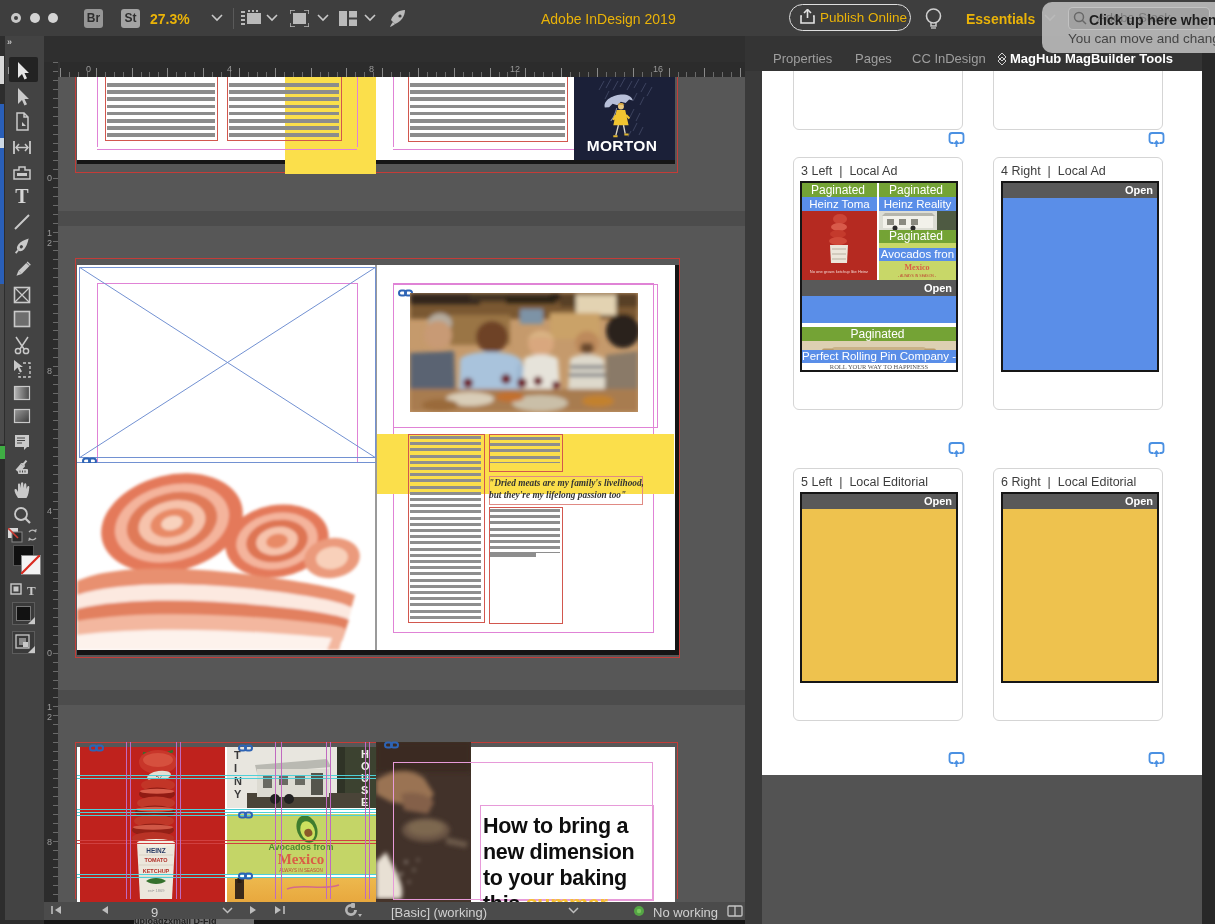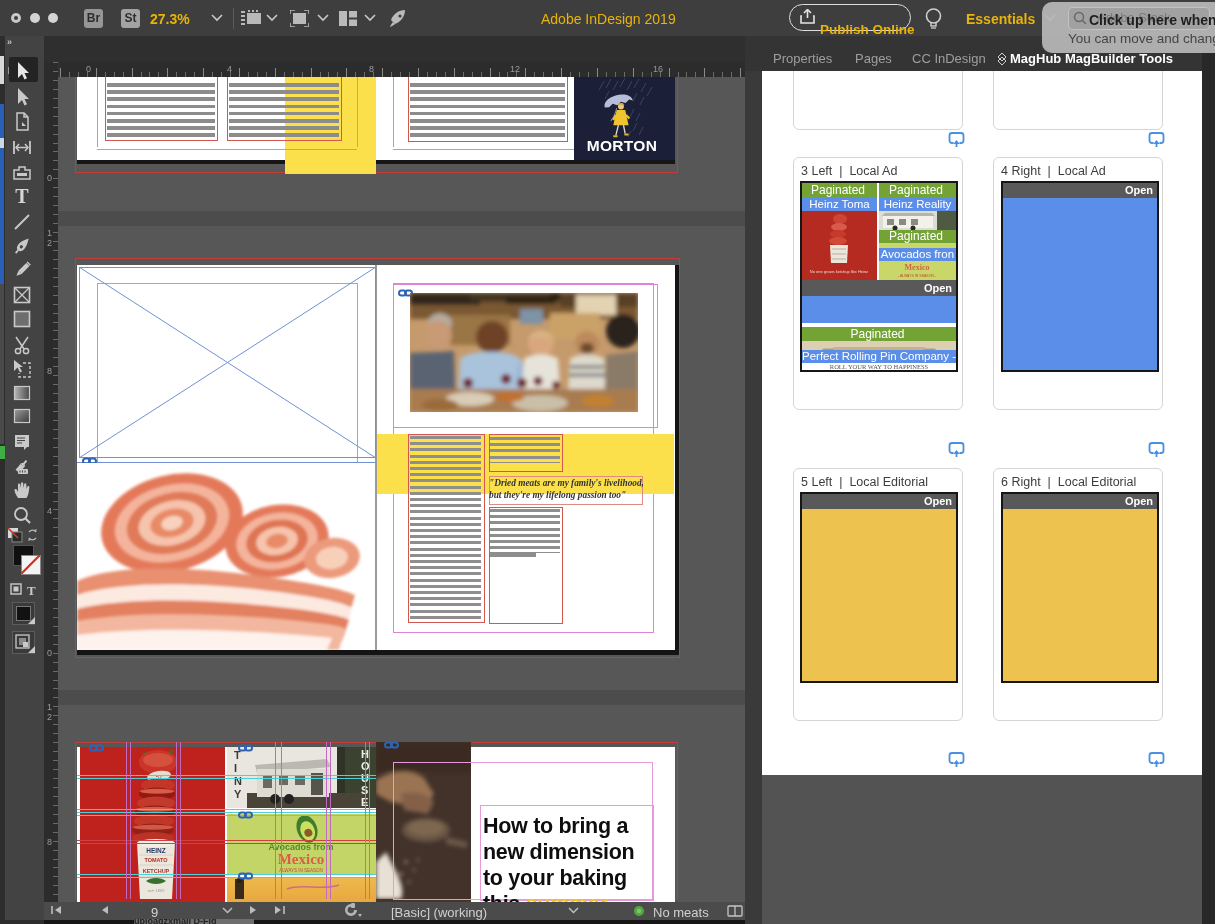--- a/index.html
+++ b/index.html
@@ -95,21 +95,21 @@
  <path d="M6 14 C4 16 3 19 3 19 C3 19 6 18 8 16 Z" fill="#bababa"></path>
  <circle cx="13" cy="8" r="1.6" fill="#3e3e3e"></circle>
 </svg>
 <div class="ab ttxt" style="left:541px;font-weight:normal;">Adobe InDesign 2019</div>
 <div class="ab" style="left:789px;top:4px;width:120px;height:25px;border:1.5px solid #dedede;border-radius:14px;"></div>
 <svg class="ab" style="left:800px;top:9px;" width="15" height="15">
  <path d="M7.5 1 L7.5 9" stroke="#e3e3e3" stroke-width="1.6"></path>
  <path d="M4 4 L7.5 0.5 L11 4" stroke="#e3e3e3" stroke-width="1.6" fill="none"></path>
  <path d="M2 7 L1 7 L1 14 L14 14 L14 7 L13 7" stroke="#e3e3e3" stroke-width="1.6" fill="none"></path>
 </svg>
-<div class="ab ttxt" style="left:820px;top:10px;font-size:13.5px;font-weight:bold;margin-top:12px;">Publish Online</div>
+<div class="ab ttxt" style="left:820px;top:10px;font-size:13.5px;font-weight:normal;">Publish Online</div>
 <svg class="ab" style="left:925px;top:7px;" width="17" height="24">
  <circle cx="8.5" cy="9" r="7" stroke="#cfcfcf" stroke-width="1.6" fill="none"></circle>
  <path d="M6 15.5 L6 19 L11 19 L11 15.5" stroke="#cfcfcf" stroke-width="1.4" fill="none"></path>
  <rect x="6" y="19" width="5" height="3" fill="#9a9a9a"></rect>
 </svg>
 <div class="ab ttxt" style="left:966px;font-weight:bold;">Essentials</div>
 <svg class="ab" style="left:1044px;top:14px;" width="12" height="8">
       <path d="M1 1 L6 6 L11 1" stroke="#c8c8c8" stroke-width="1.6" fill="none"></path>
     </svg>
 
@@ -666,21 +666,21 @@
       <path d="M15 12 L19 12 L17 15 Z" fill="#b5b5b5"></path>
     </svg>
 <div class="ab" style="left:391px;top:905px;color:#d0d0d0;font-size:13px;">[Basic] (working)</div>
 <svg class="ab" style="left:568px;top:907px;" width="11" height="7">
       <path d="M1 1 L5.5 5.5 L10 1" stroke="#bdbdbd" stroke-width="1.5" fill="none"></path>
     </svg>
 <svg class="ab" style="left:633px;top:905px;" width="12" height="12">
       <circle cx="6" cy="6" r="5" fill="#55a545"></circle>
       <circle cx="6" cy="6" r="2.2" fill="#7ac95e"></circle>
     </svg>
-<div class="ab" style="left:653px;top:905px;color:#d0d0d0;font-size:13px;">No meats</div>
+<div class="ab" style="left:653px;top:905px;color:#d0d0d0;font-size:13px;">No working</div>
 <svg class="ab" style="left:727px;top:905px;" width="16" height="12">
       <rect x="1" y="1" width="14" height="10" rx="1" stroke="#c5c5c5" stroke-width="1.3" fill="none"></rect>
       <path d="M8 1 L8 11" stroke="#c5c5c5" stroke-width="1.3"></path>
     </svg>
 
 <div class="ab" style="left:44px;top:920px;width:701px;height:4px;background:#161616;"></div>
 <div class="ab" style="left:134px;top:919px;width:120px;height:5px;background:#6e6e6e;overflow:hidden;">
       <div style="color:#222;font-size:9px;font-weight:bold;margin-top:-3px;">uploadzxmail D-Fig</div>
     </div>
 <div class="ab" style="left:0px;top:920px;width:44px;height:4px;background:#2d2d2d;"></div>

